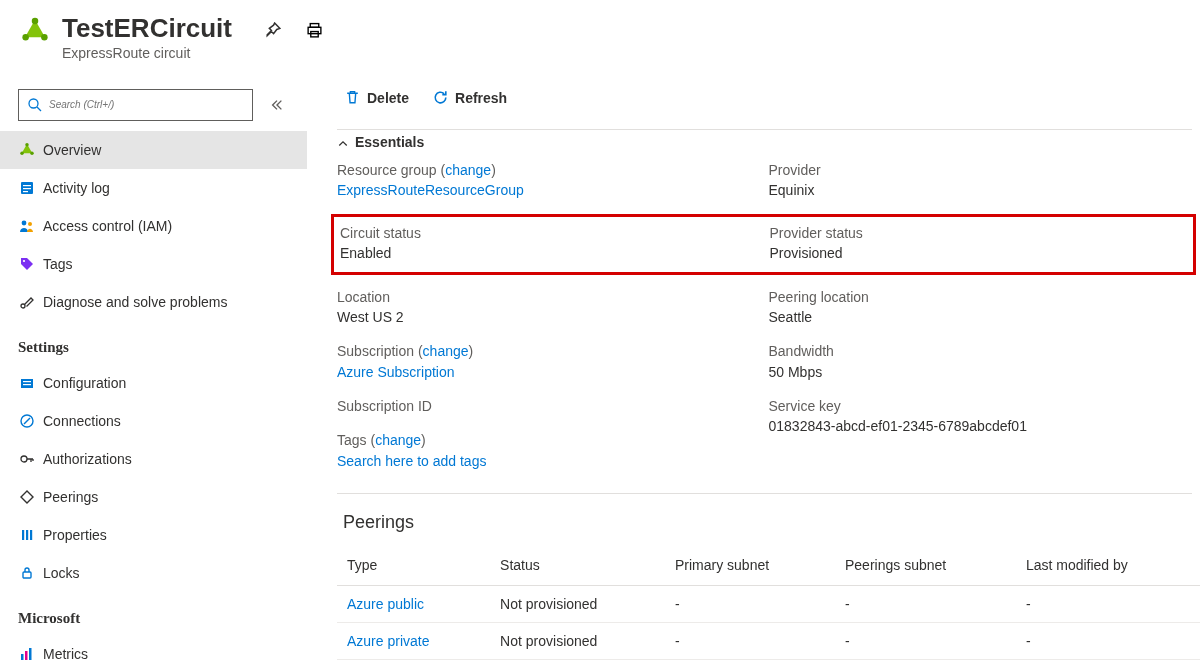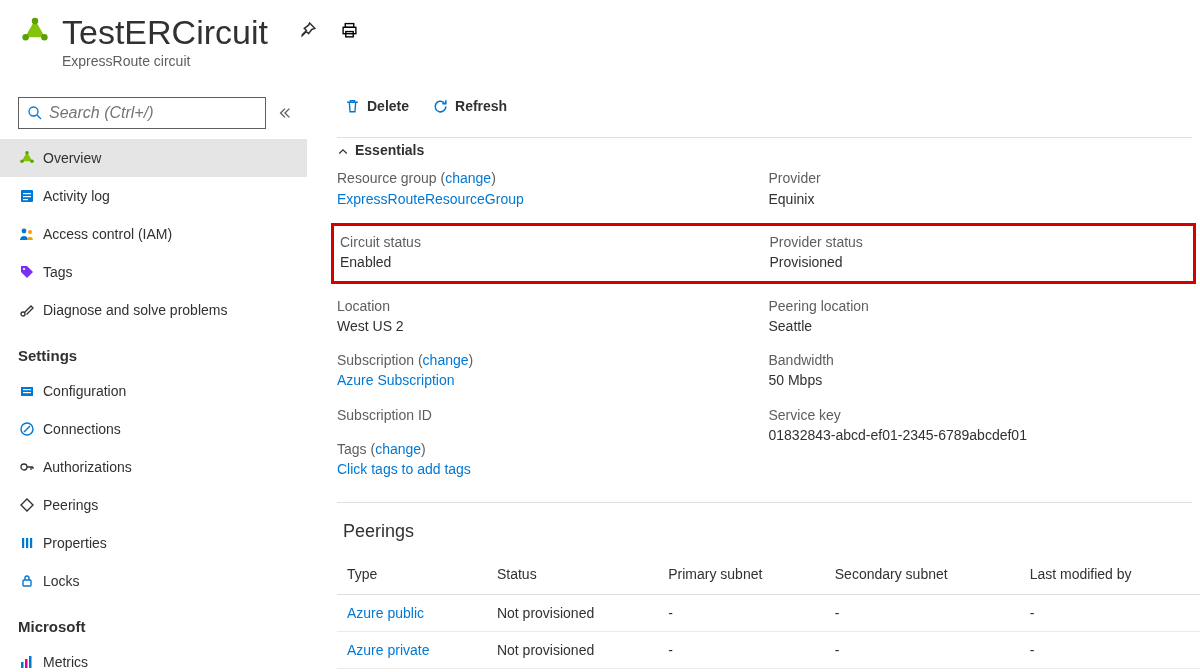--- a/index.html
+++ b/index.html
@@ -12,38 +12,38 @@
     height: 672px;
     overflow: hidden;
   }
   .layout { display: flex; height: 100%; }
   .sidebar { width: 307px; flex: 0 0 307px; padding: 14px 0 0 0; }
   .main { flex: 1; padding: 0 0 0 30px; }
   
   
   .header { display: flex; align-items: flex-start; padding: 14px 0 14px 18px; }
   .header-icon { width: 34px; height: 34px; margin-right: 10px; display:flex; align-items:center; justify-content:center; }
-  .header-title { font-size: 34px; font-weight: 400; line-height: 1.1; }
+  .header-title { font-size: 26px; font-weight: 700; line-height: 1.1; }
   .header-sub { font-size: 14px; color: #605e5c; margin-top: 2px; }
   .header-actions { display: flex; gap: 22px; margin-left: 30px; padding-top: 6px; }
   .icon-btn { width: 20px; height: 20px; display:flex; align-items:center; justify-content:center; color:#323130; cursor:pointer; }
 
   
   .search-row { display:flex; align-items:center; padding: 0 18px 10px 18px; }
   .search-box { flex:1; display:flex; align-items:center; border:1px solid #605e5c; height:32px; padding:0 8px; }
   .search-box svg { width:16px; height:16px; color:#0078d4; margin-right:6px; flex:0 0 16px;}
-  .search-box input { border:none; outline:none; font-size:16px; flex:1; font-style:italic; color:#3b82f6; }
+  .search-box input { border:none; outline:none; font-size:10px; flex:1; font-style:italic; color:#3b82f6; }
   .collapse-btn { width:24px; display:flex; justify-content:center; margin-left:12px; cursor:pointer; }
 
   
   .nav { padding: 0 0 0 0; }
   .nav-item { display:flex; align-items:center; height:38px; padding:0 18px; cursor:pointer; gap:7px; }
   .nav-item.selected { background:#e5e5e5; }
   .nav-item .nav-icon { width:18px; height:18px; display:flex; align-items:center; justify-content:center; flex:0 0 18px;}
-  .nav-section { font-weight:600; padding:18px 18px 8px 18px; font-size:15px; }
+  .nav-section { font-weight:600; padding:18px 18px 8px 18px; font-size:15px;font-family:Liberation Serif, serif; }
 
   
   .toolbar { display:flex; align-items:center; gap:22px; padding:14px 0 14px 6px; }
   .tool-btn { display:flex; align-items:center; gap:6px; cursor:pointer; color:#323130;font-weight:bold; }
   .tool-btn .tool-icon { width:18px; height:18px; display:flex; align-items:center; justify-content:center; color:#0078d4;}
   
   
   .essentials-header { display:flex; align-items:flex-end; gap:6px; font-weight:600; padding:4px 0 10px 0; cursor:pointer;}
   .essentials-grid { display:flex; padding-left:0; }
   .col { flex:1; }
@@ -304,21 +304,21 @@
         </div>
         <div class="field">
           <div class="field-label"><span>Subscription</span> (<span class="link">change</span>)</div>
           <div class="field-value link">Azure Subscription</div>
         </div>
         <div class="field">
           <div class="field-label">Subscription ID</div>
         </div>
         <div class="field">
           <div class="field-label"><span>Tags</span> (<span class="link">change</span>)</div>
-          <div class="field-value link">Click tags to add tags</div>
+          <div class="field-value link">Search here to add tags</div>
         </div>
       </div>
       <div class="col">
         <div class="field">
           <div class="field-label">Peering location</div>
           <div class="field-value">Seattle</div>
         </div>
         <div class="field">
           <div class="field-label">Bandwidth</div>
           <div class="field-value">50 Mbps</div>
@@ -331,21 +331,21 @@
     </div>
     <hr class="sep">
 
     <div class="section-title">Peerings</div>
     <table class="peerings">
       <thead>
           <tr>
         <th>Type</th>
         <th>Status</th>
         <th>Primary subnet</th>
-        <th>Secondary subnet</th>
+        <th>Peerings subnet</th>
         <th>Last modified by</th>
       </tr>
         </thead>
       <tbody>
         <tr>
           <td><span class="link">Azure public</span></td>
           <td>Not provisioned</td>
           <td>-</td>
           <td>-</td>
           <td>-</td>

